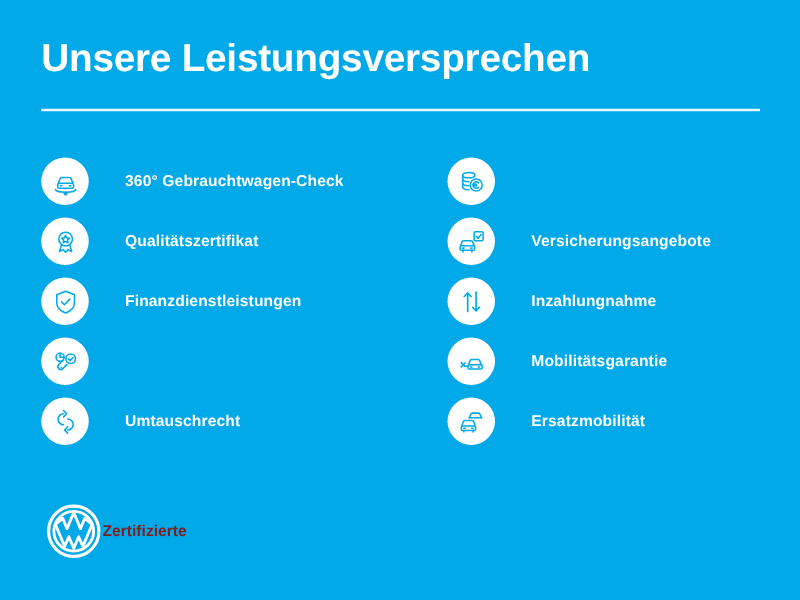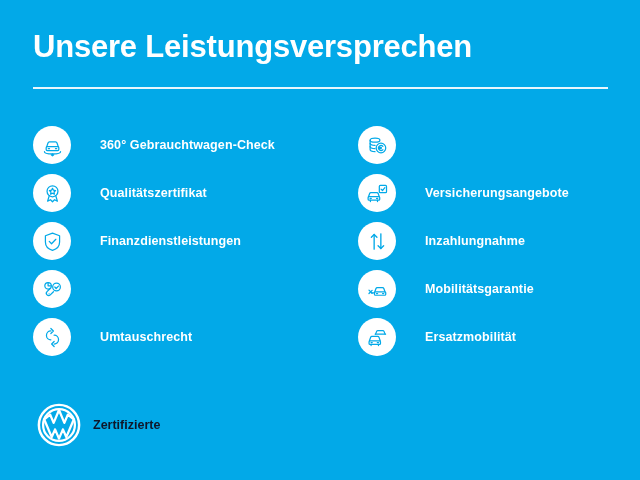--- a/index.html
+++ b/index.html
@@ -97,24 +97,23 @@
     position: absolute;
     left: 36px;
     top: 402px;
     display: flex;
     align-items: center;
   }
 
   #vw-logo { width: 46px; height: 46px; display: block; flex: 0 0 auto; }
 
   #brand-text {
-    margin-left: 11px;
     font-size: 12.5px;
     font-weight: bold;
-    color: #0f172a;
+    color: #7f1d1d;
     line-height: 17px;
   }
   #brand-text div { white-space: nowrap; }
 </style>
 </head>
 <body>
 
 <div id="poster">
 
   <div id="header">

